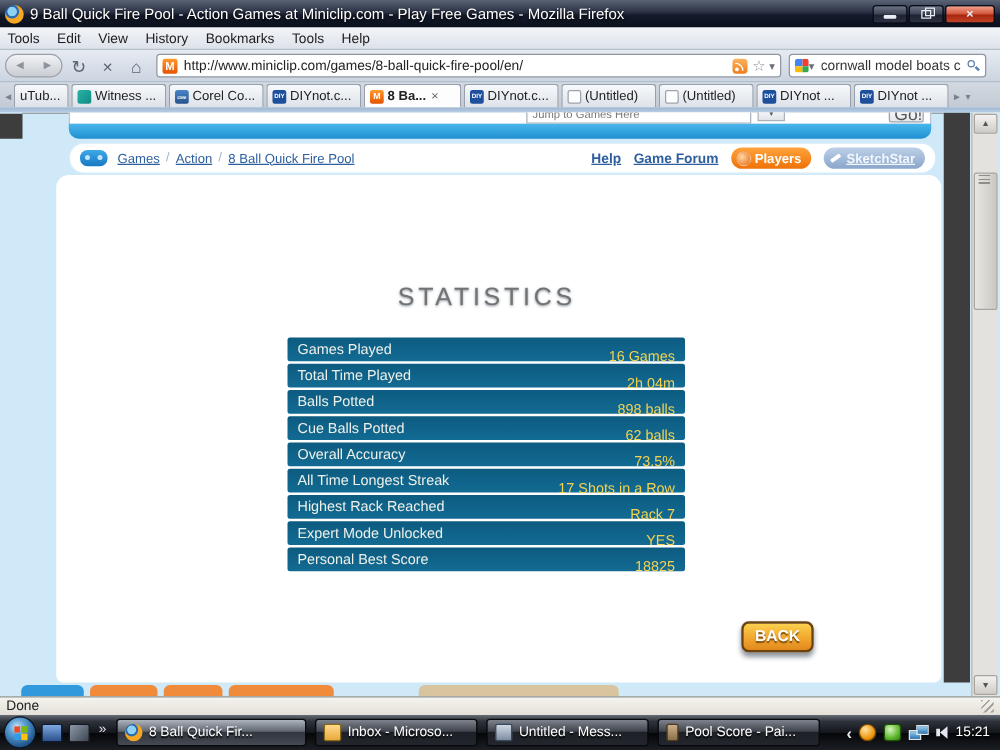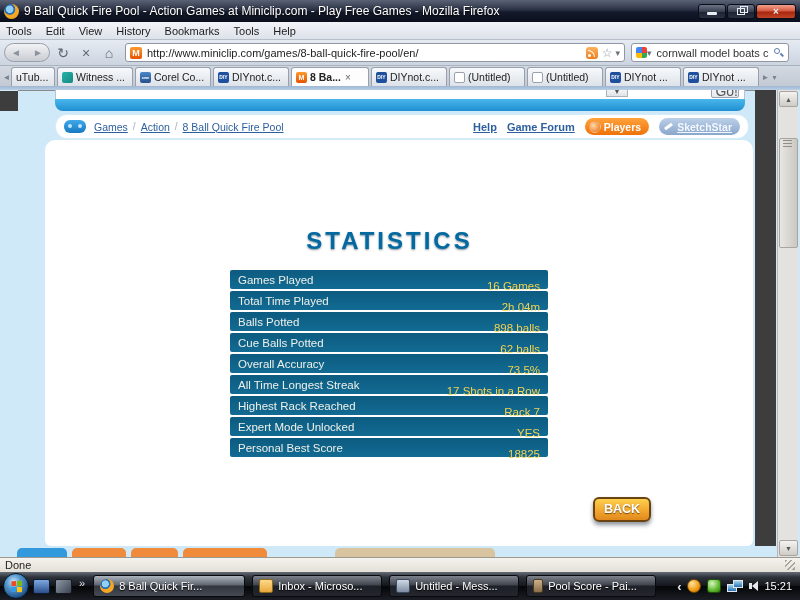--- a/index.html
+++ b/index.html
@@ -99,21 +99,21 @@
     display:flex; align-items:center; padding:0 8px 0 4px; gap:3px; }
   .players-ico { width:12px; height:12px; border-radius:50%; background:radial-gradient(circle at 35% 35%, #ffd9a8, #e8690b); border:1px solid #fff3; position:relative; }
   .sketch-btn { height:17px; border-radius:9px; background:linear-gradient(180deg,#bcd0e8,#8aa6cb); color:#f2f7fd; font-size:10.5px; font-weight:bold;
     display:flex; align-items:center; padding:0 8px 0 5px; gap:4px; text-decoration:underline;text-align:center; }
   .pencil-ico { width:9px; height:3px; background:#fff; transform:rotate(-35deg); border-radius:1px; }
 
   .game-frame { position:absolute; left:45px; top:50px; width:708px; height:406px; background:#fff; border-radius:10px 10px 6px 6px; }
   .game-panel { position:absolute; left:117px; top:53px; width:545px; height:392px;
     background:radial-gradient(ellipse at 50% 42%, #1f83ab 0%, #19708f6 0%, #1d7ea6 35%, #15618a 85%, #125a7c 100%); }
   .stats-title { position:absolute; left:0; top:84px; width:100%; text-align:center;
-    font-size:24px; font-weight:bold; letter-spacing:3px; color:#0369a1; text-shadow:0 1px 2px rgba(0,30,50,.5); }
+    font-size:20px; font-weight:normal; letter-spacing:3px; color:#737373; text-shadow:0 1px 2px rgba(0,30,50,.5); }
   .stats-rows { position:absolute; left:113px; top:127px; width:318px; }
   .srow { height:19px; margin-bottom:2px; border-radius:2px; background:linear-gradient(180deg,#0d5b80,#126b93);
     display:flex; align-items:center; justify-content:space-between; padding:0 8px; }
   .slabel { font-size:11.5px; color:#eef0ea; }
   .svalue { font-size:11.5px; color:#f3d24f;margin-top:12px; }
   .back-btn { position:absolute; left:476px; top:354px; width:58px; height:25px; border-radius:6px;
     border:2px solid #6b4310; background:linear-gradient(180deg,#fcd04e 0%,#f2a72f 55%,#e1891c 100%);
     color:#fff; font-size:12.5px; font-weight:bold; text-align:center; line-height:21px;
     text-shadow:0 1px 1px #7a4a08; box-shadow:0 3px 4px rgba(0,20,40,.45); }
 
@@ -288,20 +288,21 @@
     <span class="tab-scroll">▾</span>
   </div>
   <div class="tabstrip-edge"></div>
 
   <div class="content">
     <div class="page-topline"></div>
     <div class="dark-block-left"></div>
     <div class="dark-strip-right"></div>
 
     <div class="site-header-cut">
+      <span class="jump-box">Jump to Games Here</span>
       <span class="jump-dd">▼</span>
       <span class="go-btn">Go!</span>
     </div>
     <div class="site-blue-bar"></div>
 
     <div class="crumb-bar">
       <span class="gamepad-icon">
           <i></i>
           <i></i>
         </span>

